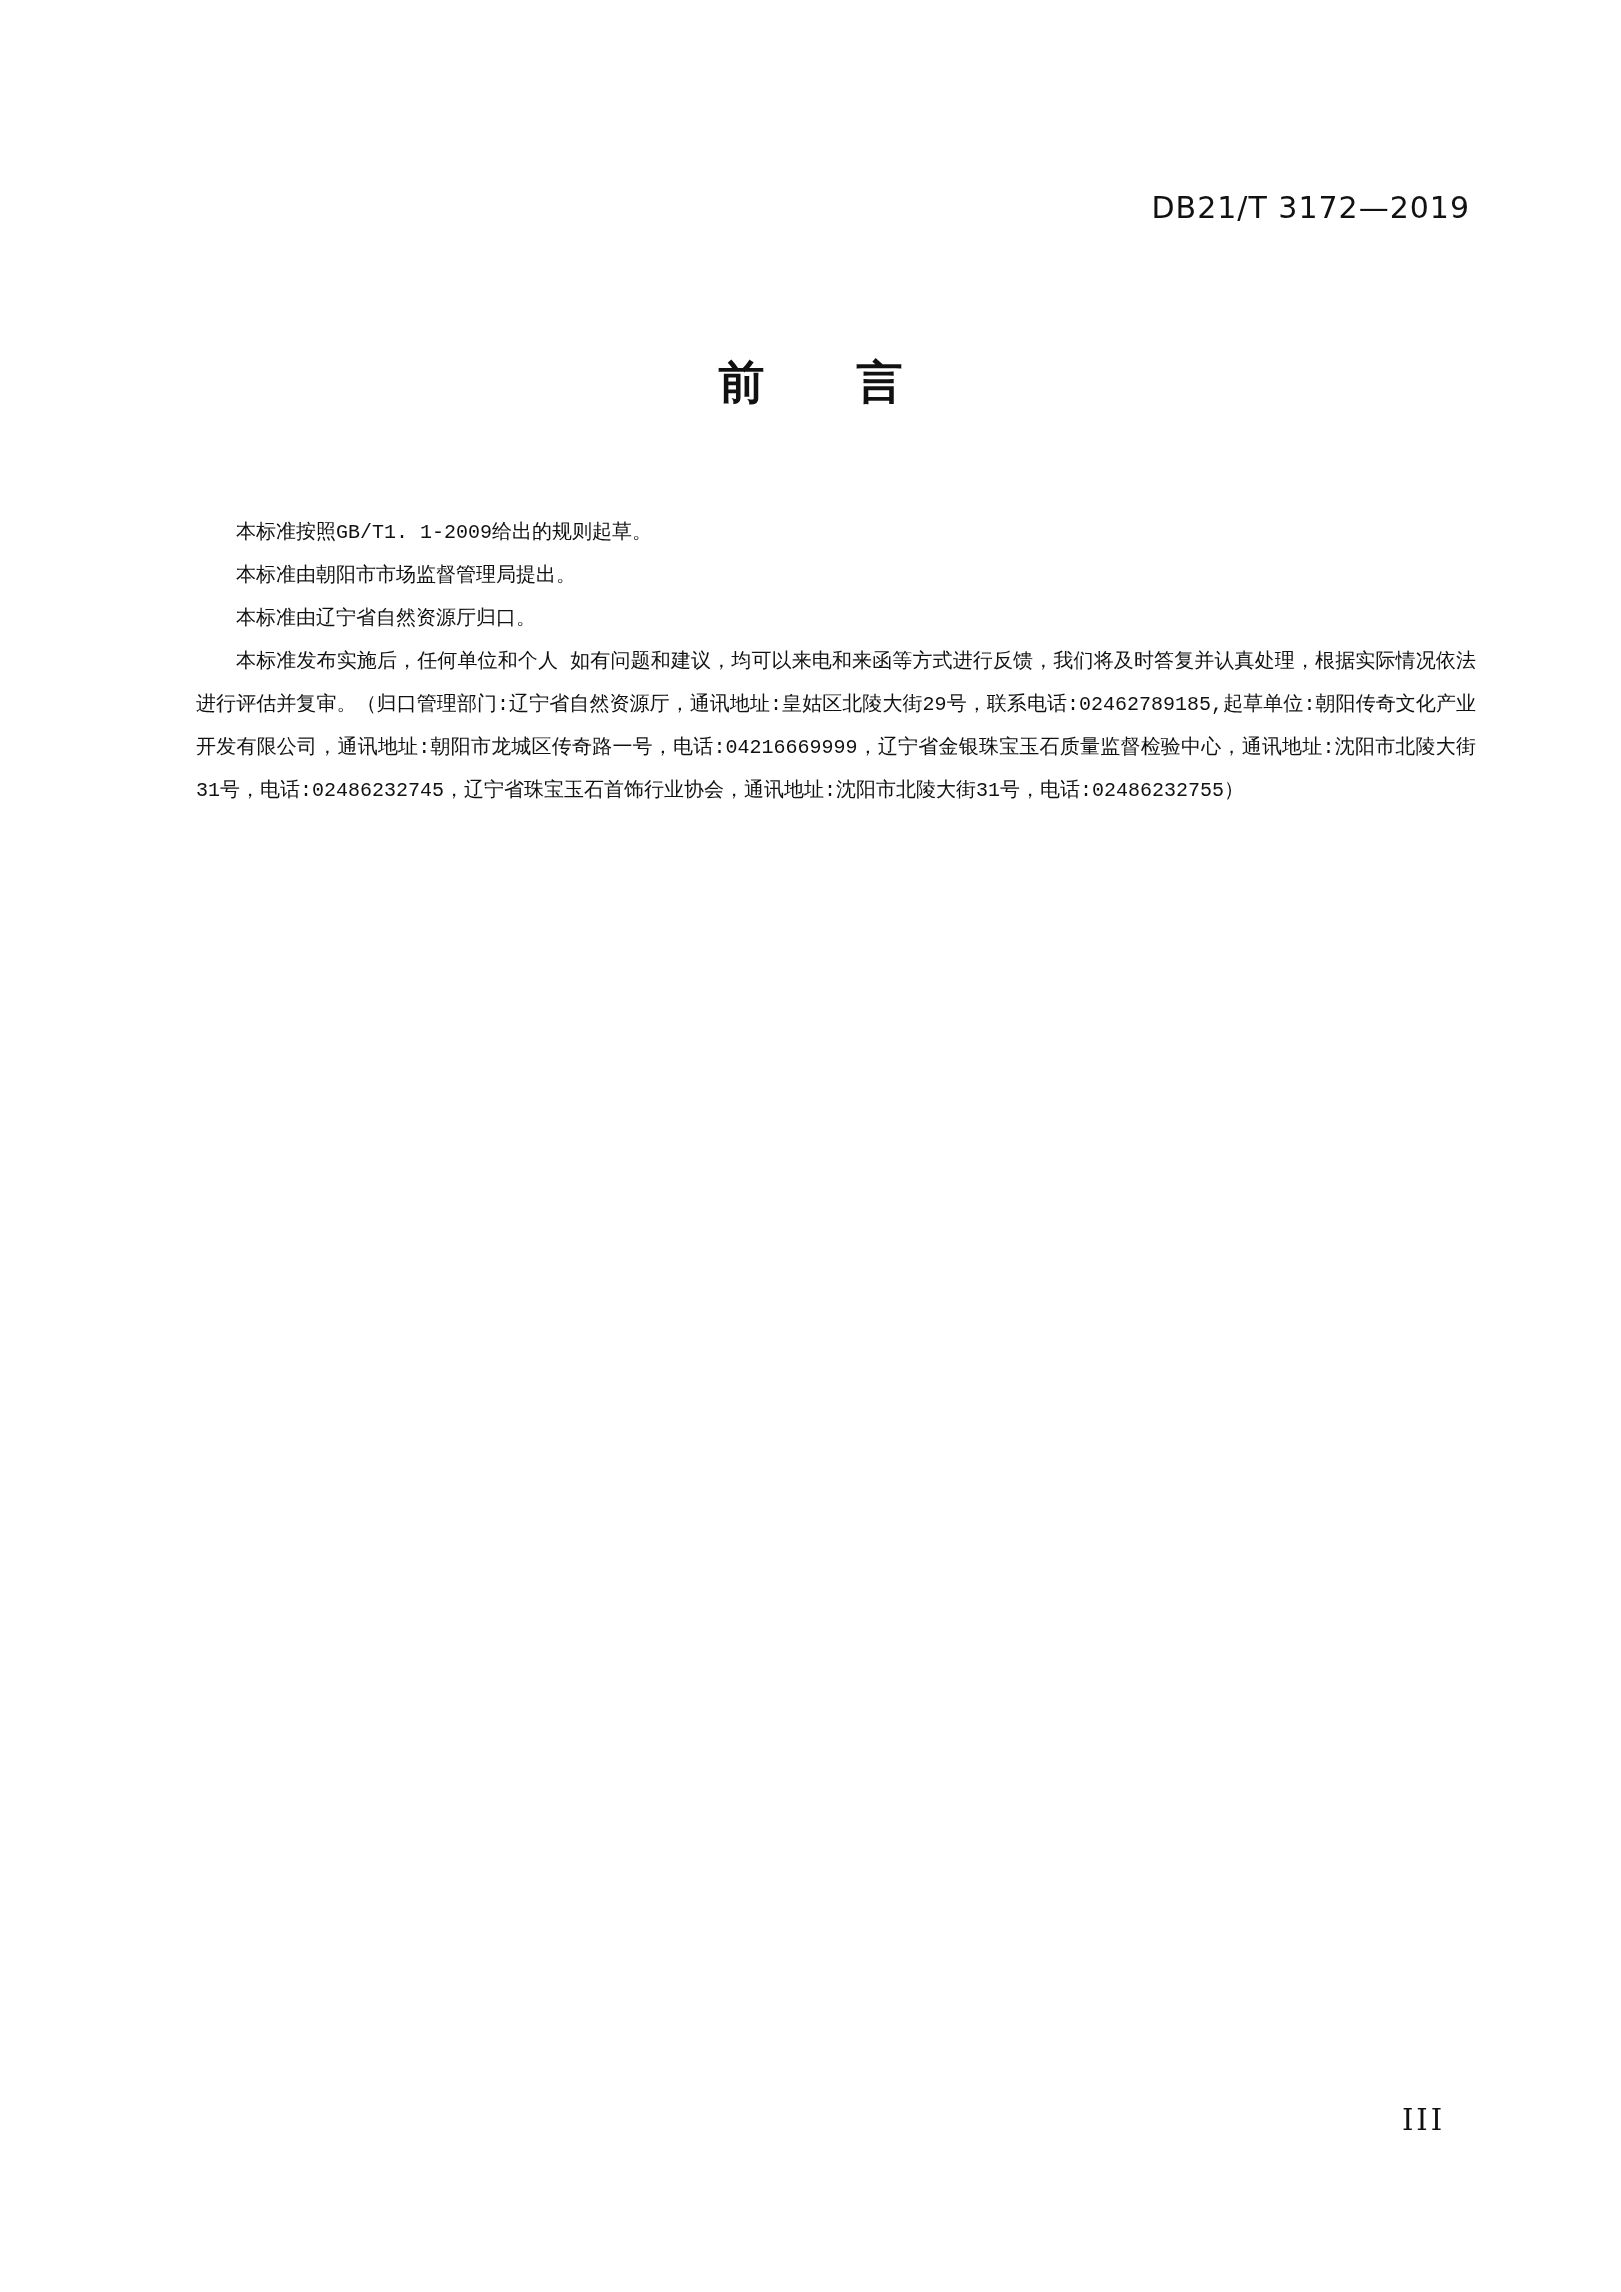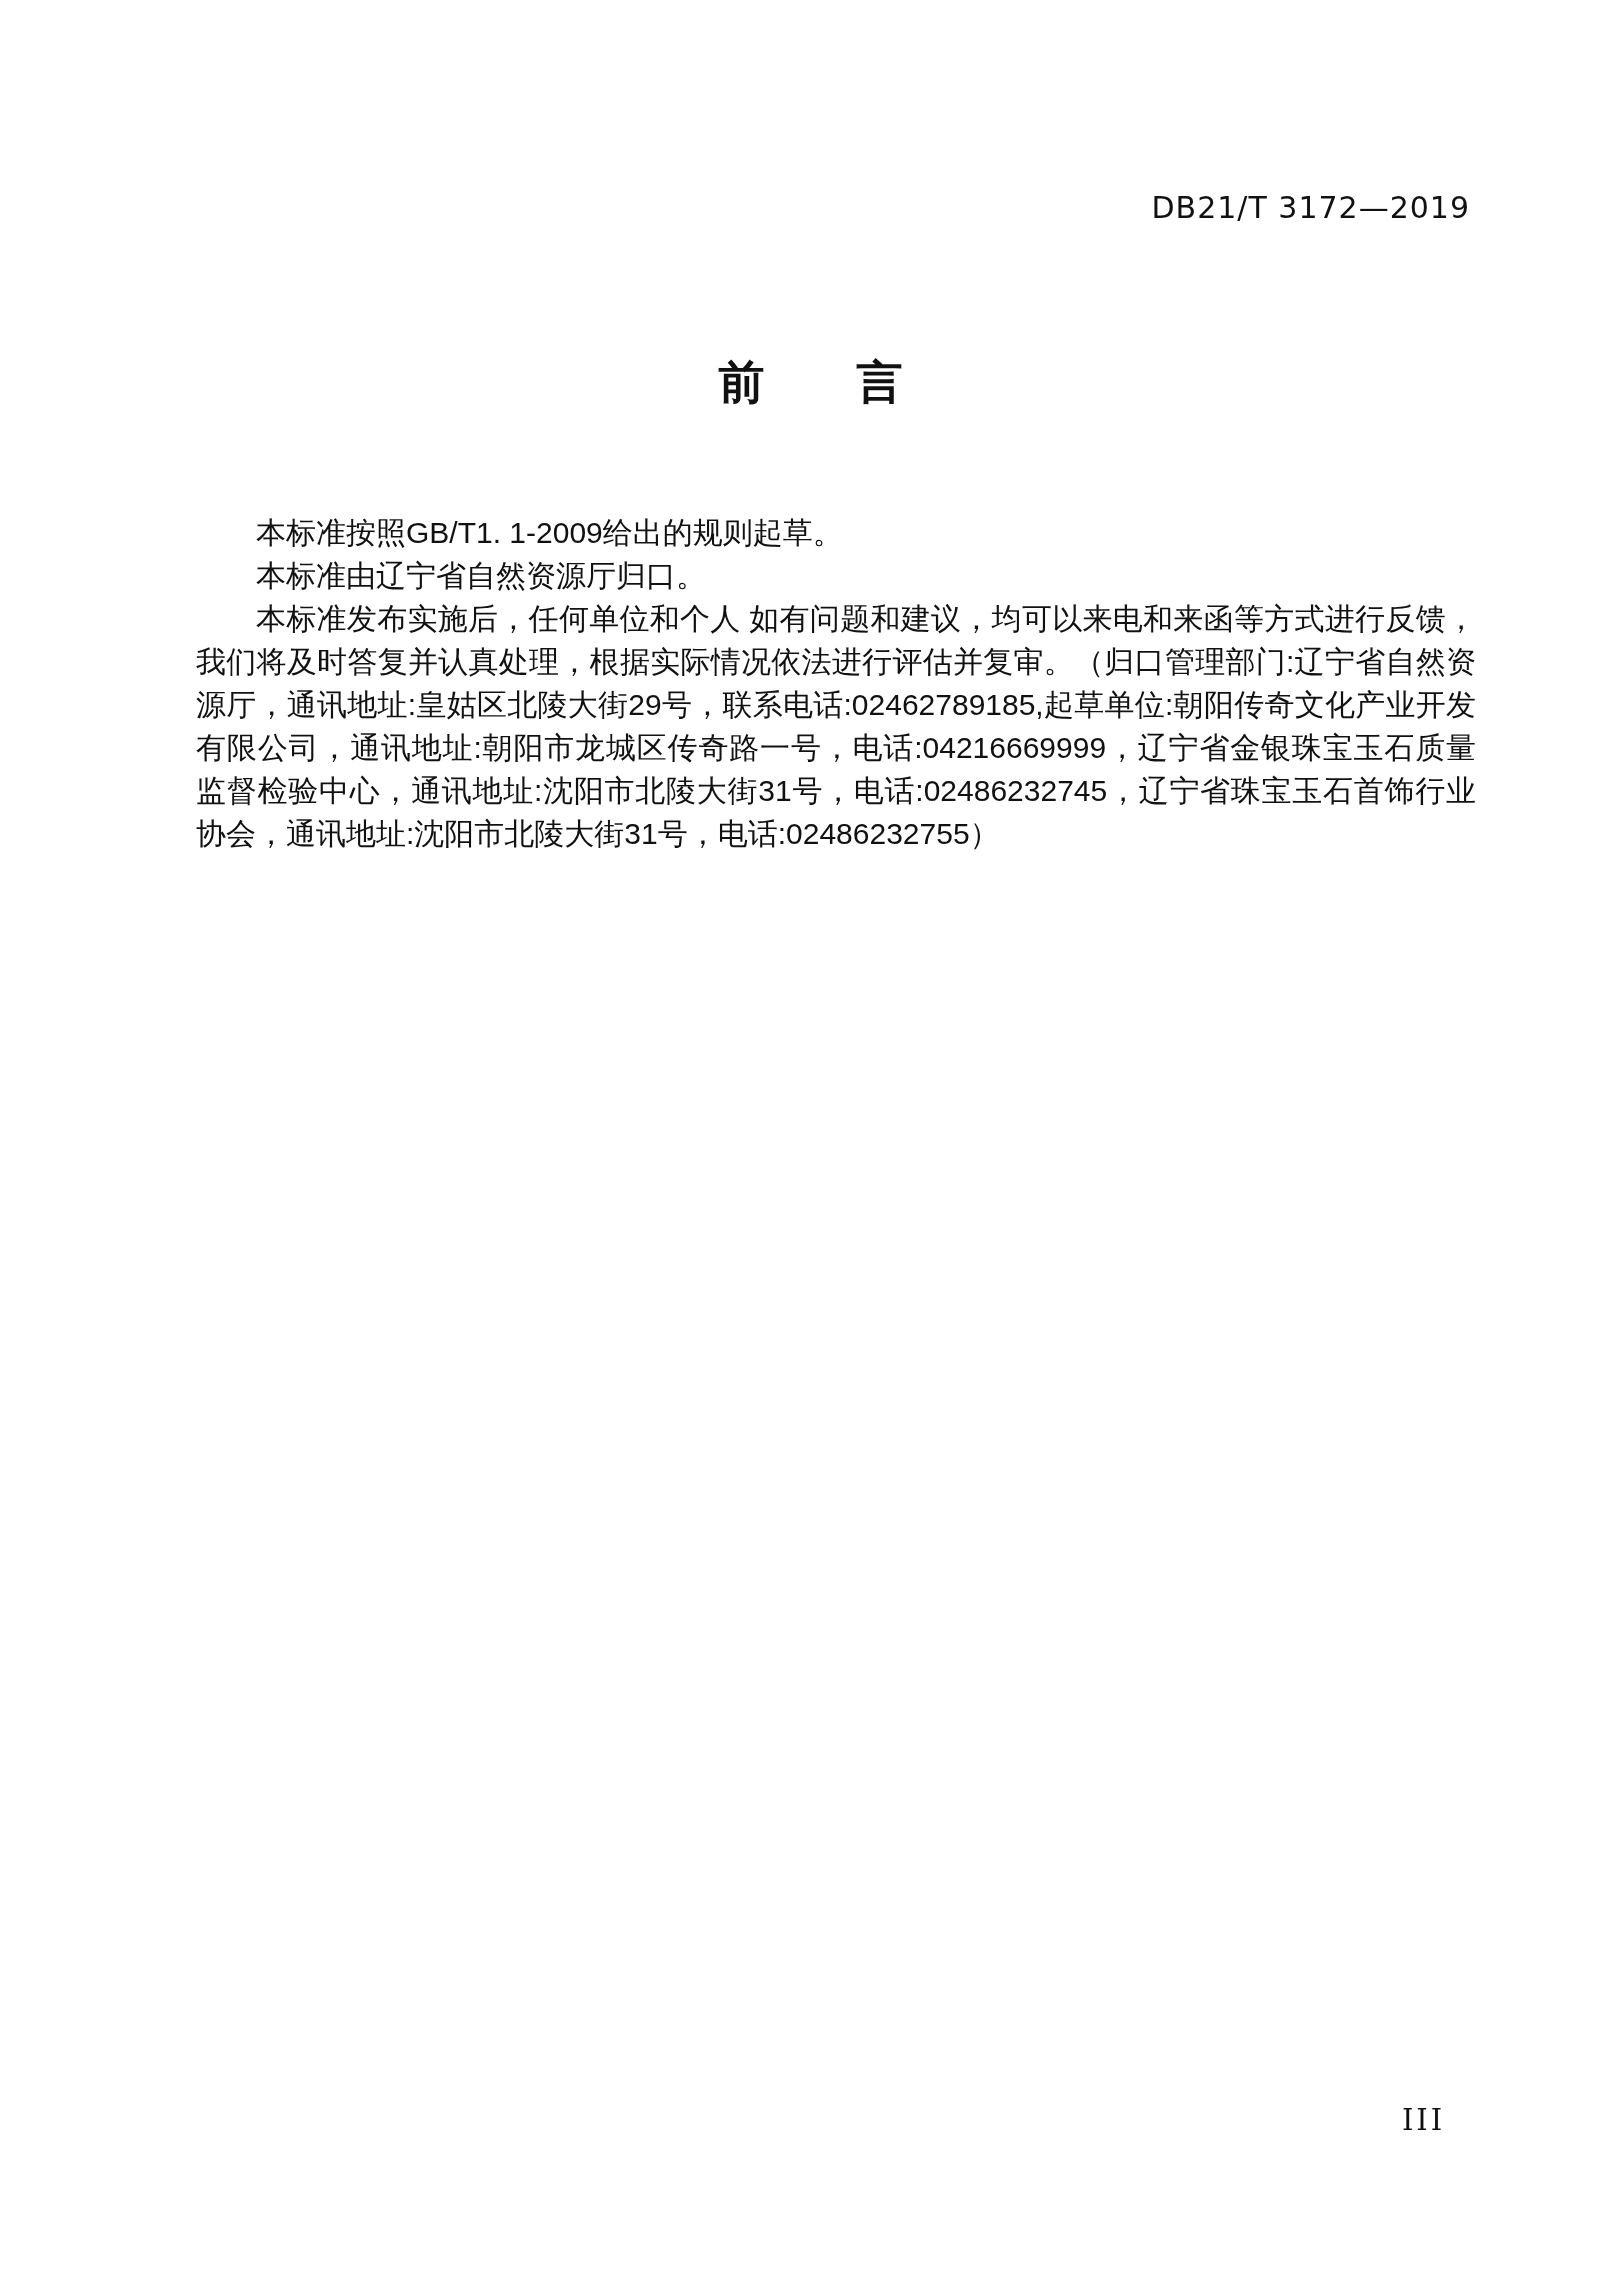--- a/index.html
+++ b/index.html
@@ -36,22 +36,22 @@
     font-weight: 600;
     font-size: 46px;
     line-height: 59px;
     color: #111111;
   }
   .body-text {
     position: absolute;
     top: 511px;
     left: 196px;
     width: 1280px;
-    font-family: Liberation Sans, sans-serif;
-    font-size: 30px;
+    font-family: Liberation Mono, monospace;
+    font-size: 20px;
     line-height: 43px;
     text-align: justify;
     color: #111111;
   }
   .para {
     margin: 0;
     text-indent: 2em;
     word-break: break-all;
   }
   .page-number {
@@ -68,20 +68,21 @@
 <body>
 
 <div class="page">
 
   <div class="header-code">DB21/T 3172—2019</div>
 
   <h1 class="doc-title">前　　言</h1>
 
   <div class="body-text">
     <p class="para">本标准按照GB/T1. 1-2009给出的规则起草。</p>
+    <p class="para">本标准由朝阳市市场监督管理局提出。</p>
     <p class="para">本标准由辽宁省自然资源厅归口。</p>
     <p class="para">本标准发布实施后，任何单位和个人 如有问题和建议，均可以来电和来函等方式进行反馈，我们将及时答复并认真处理，根据实际情况依法进行评估并复审。（归口管理部门:辽宁省自然资源厅，通讯地址:皇姑区北陵大街29号，联系电话:02462789185,起草单位:朝阳传奇文化产业开发有限公司，通讯地址:朝阳市龙城区传奇路一号，电话:04216669999，辽宁省金银珠宝玉石质量监督检验中心，通讯地址:沈阳市北陵大街31号，电话:02486232745，辽宁省珠宝玉石首饰行业协会，通讯地址:沈阳市北陵大街31号，电话:02486232755）</p>
   </div>
 
   <div class="page-number">III</div>
 
 </div>
 
 
 </body></html>

